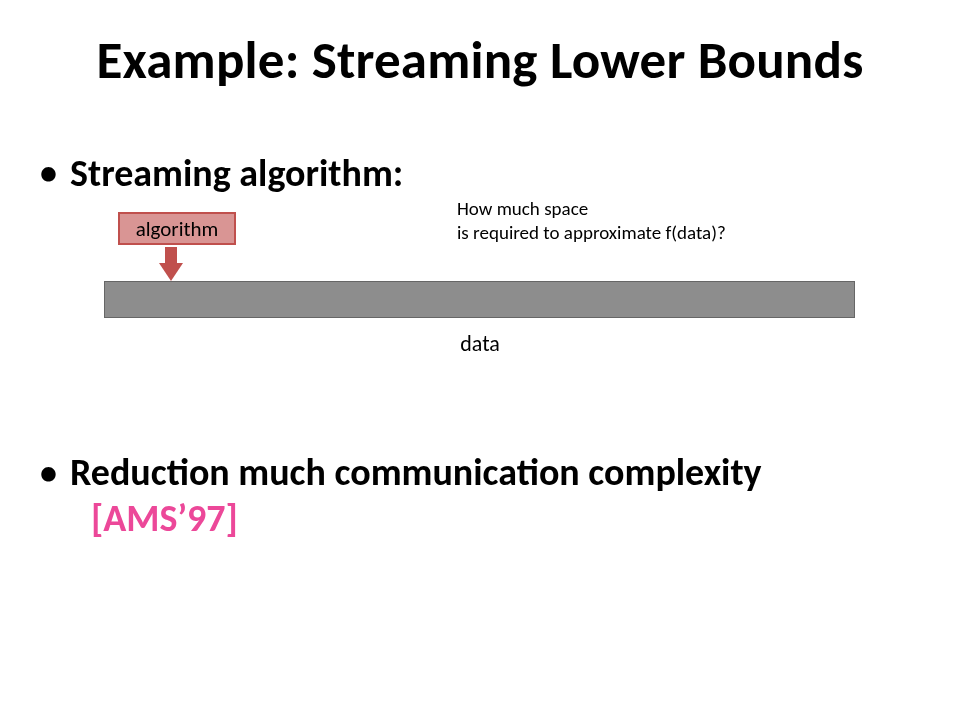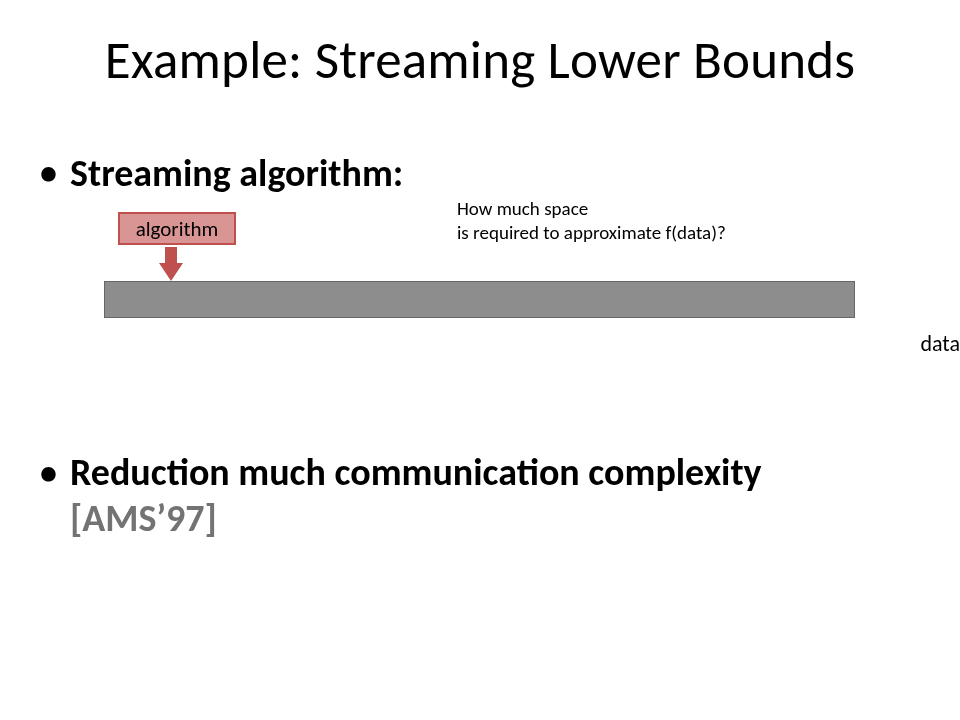--- a/index.html
+++ b/index.html
@@ -19,40 +19,40 @@
     box-sizing: border-box;
   }
   .title {
     position: absolute;
     top: 28px;
     left: 0;
     width: 960px;
     text-align: center;
     font-family: "Calibri Light", Calibri, "Segoe UI", Arial, sans-serif;
     font-size: 53px;
-    font-weight: 400;
+    font-weight: 700;
     letter-spacing: 0.2px;
   }
   .bullet {
     position: absolute;
     left: 70px;
     font-size: 38px;
     font-weight: 700;
   }
   .bullet::before {
     content: "•";
     position: absolute;
     left: -30px;
     top: 0;
     font-size: 34px;
     line-height: 46px;
   }
   #bullet1 { top: 150px; }
   #bullet2 { top: 450px; width: 840px; line-height: 1.2; }
-  .cite { color: #737373; }
+  .cite { color: #ec4899; margin-left: 21px; }
   .algo-box {
     position: absolute;
     left: 118px;
     top: 212px;
     width: 118px;
     height: 33px;
     background: #d99594;
     border: 2px solid #c0504d;
     box-sizing: border-box;
     text-align: center;
@@ -93,21 +93,21 @@
     height: 37px;
     background: #8d8d8d;
     border: 1px solid #666;
     box-sizing: border-box;
   }
   .data-label {
     position: absolute;
     left: 0;
     width: 960px;
     top: 330px;
-    text-align: right;
+    text-align: center;
     font-size: 22px;
   }
   .question {
     position: absolute;
     left: 457px;
     top: 197px;
     font-size: 19px;
     line-height: 1.25;
     white-space: pre-line;
   }

